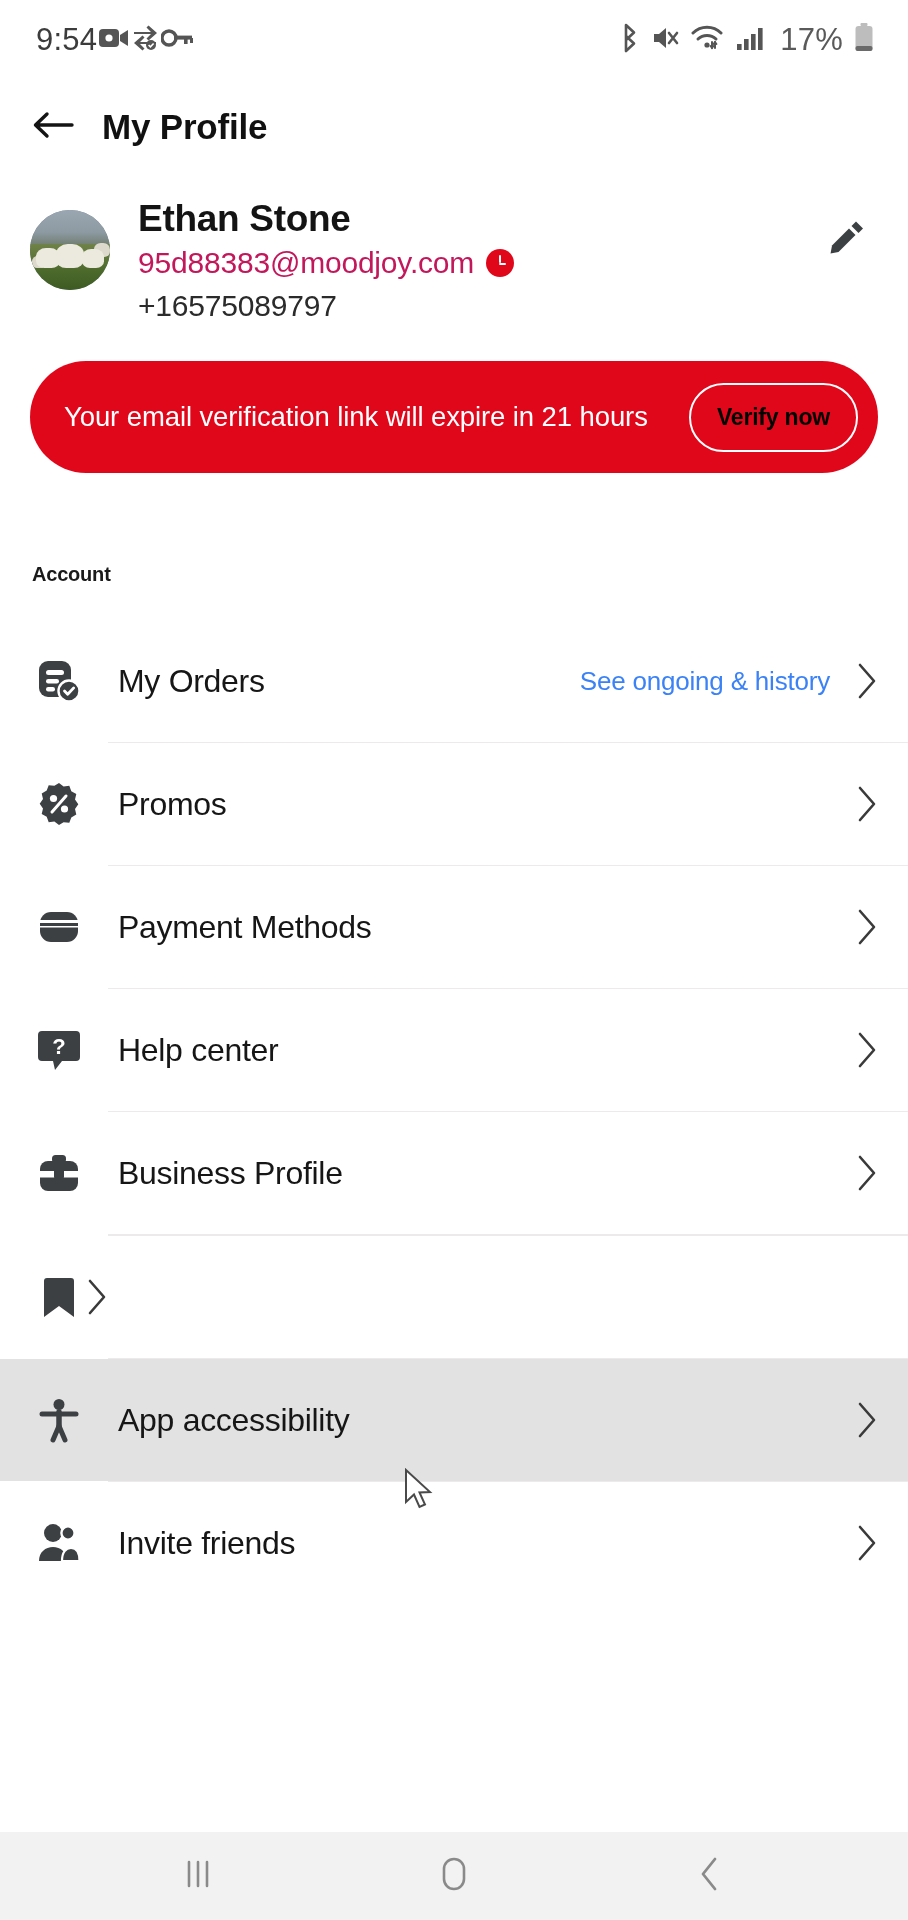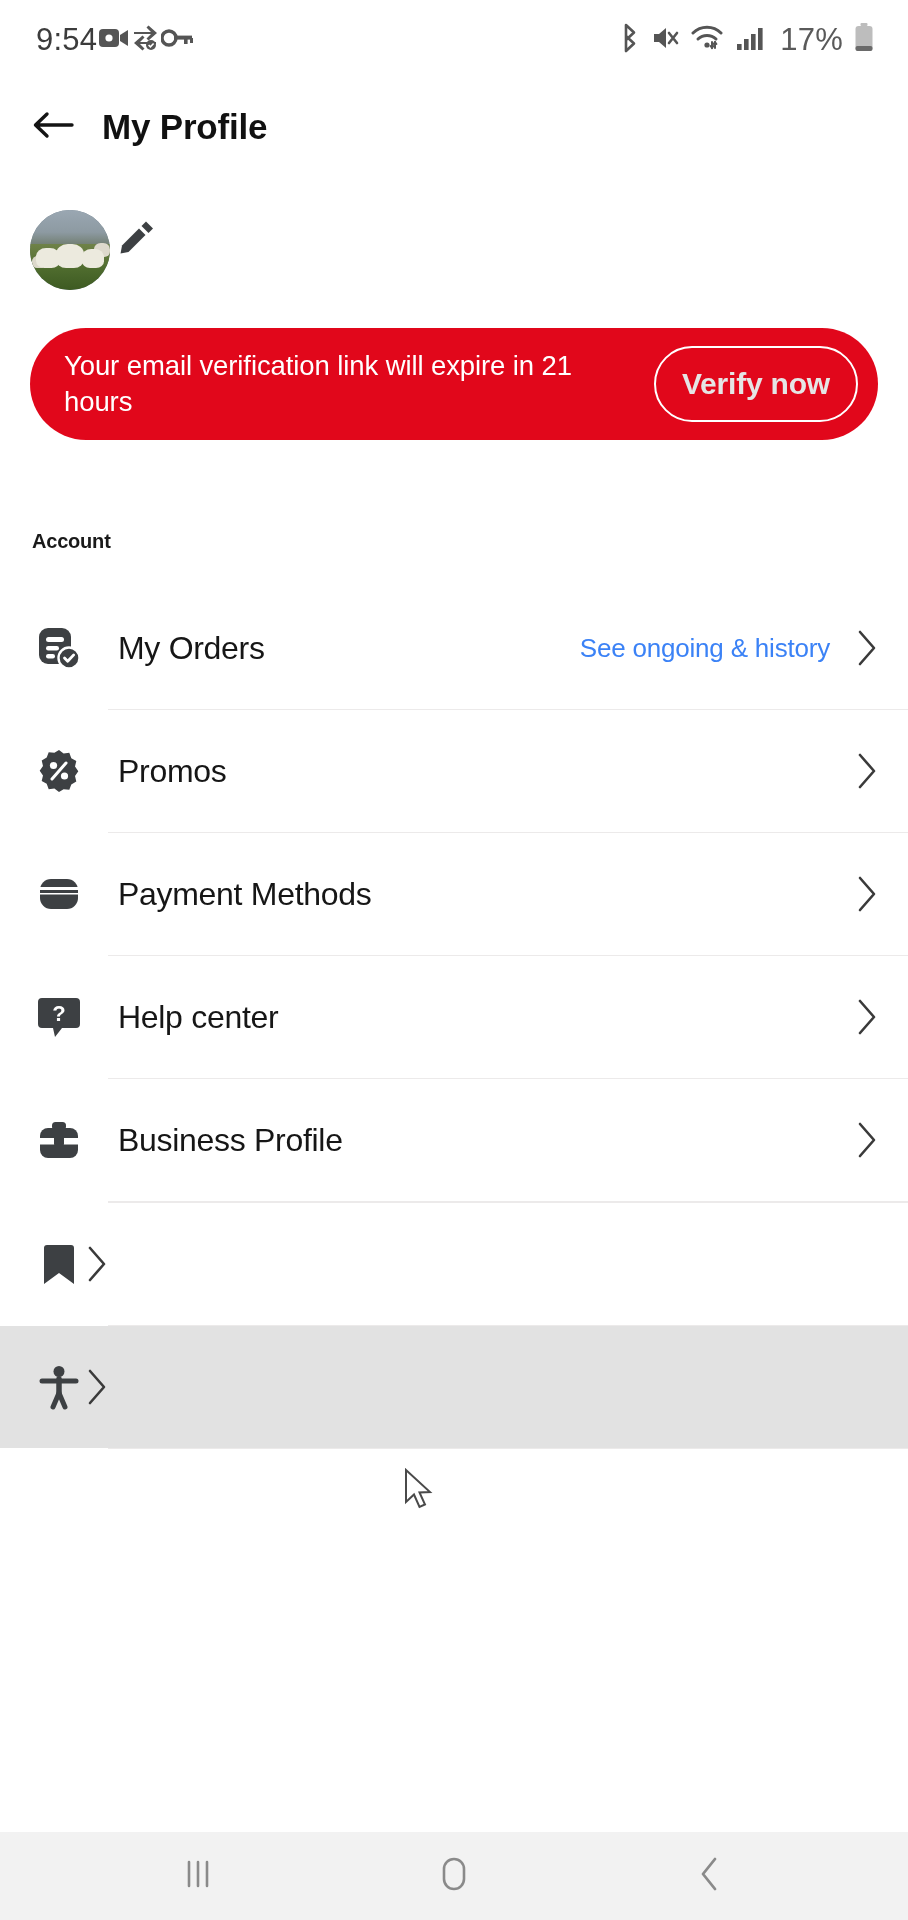--- a/index.html
+++ b/index.html
@@ -155,22 +155,22 @@
     color:#ffffff;
     font-size:27.5px;
     line-height:1.32;
     flex:1;
     letter-spacing:-.1px;
   }
   .banner-btn {
     flex:none;
     border:2.5px solid #ffffff;
     border-radius:46px;
-    color:#e5e5e5;
-    font-size:30px;
+    color:#000000;
+    font-size:23px;
     font-weight:bold;
     padding:19px 26px;
     white-space:nowrap;
     letter-spacing:-.2px;
     background:transparent;
   }
 
   
   .section-title {
     font-size:20px;
@@ -325,20 +325,28 @@
   <div class="avatar">
     <div class="av-sky"></div>
     <div class="av-grass"></div>
     <div class="av-sheep s5"></div>
     <div class="av-sheep s4"></div>
     <div class="av-sheep s1"></div>
     <div class="av-sheep s2"></div>
     <div class="av-sheep s3"></div>
   </div>
 
+  <div class="p-info">
+    <div class="p-name">Ethan Stone</div>
+    <div class="p-email-row">
+      <span class="p-email">95d88383@moodjoy.com</span>
+      <span class="badge-clock"></span>
+    </div>
+    <div class="p-phone">+16575089797</div>
+  </div>
 
   <div class="edit-btn">
     <span>
       <svg width="38" height="38" viewBox="0 0 38 38">
           <path d="M4 27.5 L21 10.5 L27.5 17 L10.5 34 L2.5 35.5 Z" fill="#3d4043"></path>
           <path d="M23.5 8 L28 3.5 L35 10.5 L30.5 15 Z" fill="#3d4043"></path>
         </svg>
     </span>
   </div>
 </div>
@@ -460,28 +468,45 @@
 
   <div class="row pressed">
     <span class="row-ico">
       <svg width="46" height="46" viewBox="0 0 46 46">
           <circle cx="23" cy="7.5" r="5.5" fill="#3d4043"></circle>
           <path d="M6 17 h34" stroke="#3d4043" stroke-width="5" stroke-linecap="round"></path>
           <path d="M23 15 V30" stroke="#3d4043" stroke-width="5.5" stroke-linecap="round"></path>
           <path d="M23 29 L17 43 M23 29 L29 43" stroke="#3d4043" stroke-width="5" stroke-linecap="round"></path>
         </svg>
     </span>
-    <span class="chev">
-      <svg width="22" height="38" viewBox="0 0 22 38">
-          <path d="M4 3 L18 19 L4 35" stroke="#3a3a3a" stroke-width="2.6" fill="none" stroke-linecap="round" stroke-linejoin="round"></path>
-        </svg>
-    </span>
-  </div>
-  <div class="divider"></div>
-
+    <span class="row-label">App accessibility</span>
+    <span class="chev">
+      <svg width="22" height="38" viewBox="0 0 22 38">
+          <path d="M4 3 L18 19 L4 35" stroke="#3a3a3a" stroke-width="2.6" fill="none" stroke-linecap="round" stroke-linejoin="round"></path>
+        </svg>
+    </span>
+  </div>
+  <div class="divider"></div>
+
+  <div class="row">
+    <span class="row-ico">
+      <svg width="46" height="46" viewBox="0 0 46 46">
+          <circle cx="17" cy="13" r="9" fill="#3d4043"></circle>
+          <path d="M3 41 c0-9 6.5-14 14-14 s14 5 14 14 Z" fill="#3d4043"></path>
+          <circle cx="32" cy="13" r="6.6" fill="#3d4043" stroke="#ffffff" stroke-width="2.4"></circle>
+          <path d="M26 41 c0-9 4-13 9-13 s8.5 4.6 8.5 13 Z" fill="#3d4043" stroke="#ffffff" stroke-width="2.2"></path>
+        </svg>
+    </span>
+    <span class="row-label">Invite friends</span>
+    <span class="chev">
+      <svg width="22" height="38" viewBox="0 0 22 38">
+          <path d="M4 3 L18 19 L4 35" stroke="#3a3a3a" stroke-width="2.6" fill="none" stroke-linecap="round" stroke-linejoin="round"></path>
+        </svg>
+    </span>
+  </div>
 
 </div>
 
 <div class="cursor">
   <svg width="34" height="46" viewBox="0 0 34 46">
       <path d="M2 2 L2 34 L10 26.5 L15.5 39 L21 36.5 L15.5 24.5 L26 24 Z" fill="#ffffff" stroke="#4a4a4a" stroke-width="2"></path>
     </svg>
 </div>
 
 <div class="navbar">

